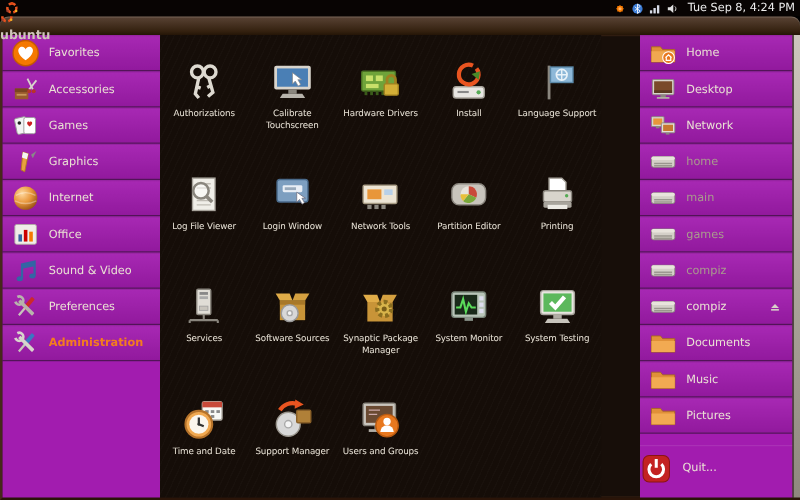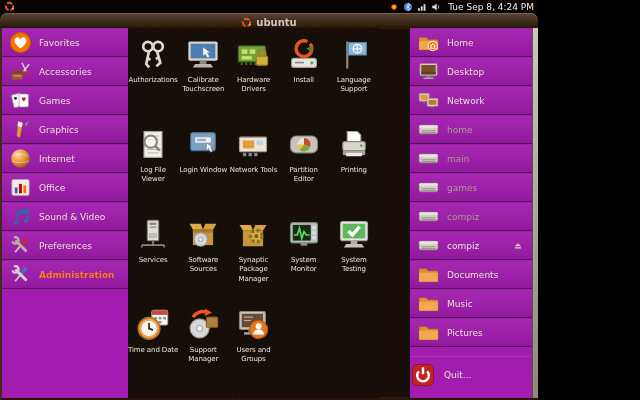--- a/index.html
+++ b/index.html
@@ -1,45 +1,45 @@
 <!DOCTYPE html>
 <html><head>
 <meta charset="utf-8">
 <style>
   html,body{margin:0;padding:0;background:#000;}
   body{width:640px;height:400px;overflow:hidden;font-family:"DejaVu Sans",sans-serif;-webkit-font-smoothing:antialiased;}
-  .screen{position:relative;width:538px;height:400px;background:#000;overflow:hidden;}
+  .screen{position:relative;width:640px;height:400px;background:#000;overflow:hidden;}
 
   
   .top-panel{position:absolute;top:0;left:0;right:0;height:13px;background:#080403;display:flex;align-items:center;justify-content:space-between;padding:0 4px;z-index:6;box-sizing:border-box;}
   .p-logo{width:11px;height:11px;display:block;}
   .panel-right{display:flex;align-items:center;gap:4px;}
   .p-ico{width:10px;height:10px;display:block;}
   .clock{color:#ececec;font-size:9px;white-space:nowrap;margin-left:3px;}
 
   
-  .title-bar{position:absolute;top:13px;left:0;right:0;height:15px;background:linear-gradient(#5a4436,#34210f 80%,#241507);border-radius:7px 7px 0 0;display:flex;align-items:flex-end;justify-content:center;gap:4px;color:#cfc5ba;font-size:10px;font-weight:bold;box-shadow:inset 0 1px 0 rgba(255,255,255,.18);z-index:5;}
+  .title-bar{position:absolute;top:13px;left:0;right:0;height:15px;background:linear-gradient(#5a4436,#34210f 80%,#241507);border-radius:7px 7px 0 0;display:flex;align-items:flex-start;justify-content:center;gap:4px;color:#cfc5ba;font-size:10px;font-weight:bold;box-shadow:inset 0 1px 0 rgba(255,255,255,.18);z-index:5;flex-direction:column;}
   .t-logo{width:11px;height:11px;display:block;}
 
   
   .window{position:absolute;top:28px;left:0;right:0;bottom:0;display:flex;background:#170e09;border-left:2px solid #46281a;border-bottom:2px solid #2a1408;box-sizing:border-box;box-shadow:inset 0 0 0 1px rgba(120,70,40,.25);}
 
   .sidebar{width:126px;flex:0 0 126px;background:#a21caf;display:flex;flex-direction:column;}
   .sidebar.right{width:122px;flex:0 0 122px;margin-left:31px;}
   .side-item{height:29px;flex:0 0 29px;display:flex;align-items:center;gap:7px;padding:0 4px 0 7px;background:linear-gradient(rgba(255,255,255,.055),rgba(0,0,0,.10));border-bottom:1px solid rgba(0,0,0,.5);border-top:1px solid rgba(255,255,255,.05);cursor:pointer;box-sizing:border-box;}
   .side-icon{width:23px;height:23px;flex:0 0 23px;}
   .side-label{font-size:9px;color:#eae2d4;}
   .side-label.selected{color:#f47d1e;font-weight:bold;}
   .side-label.muted{color:#a99c8d;}
   .eject{width:10px;height:10px;margin-left:auto;margin-right:5px;flex:0 0 10px;}
   .quit-item{margin-top:auto;height:36px;flex:0 0 36px;display:flex;align-items:center;gap:8px;padding:0 0;border-top:1px solid rgba(255,255,255,.09);margin-bottom:5px;cursor:pointer;}
   .quit-ic{width:26px;height:26px;flex:0 0 26px;}
 
   
-  .main{flex:1;background:repeating-linear-gradient(115deg,rgba(255,255,255,.015) 0 1px,transparent 1px 5px),#150d08;padding:2px 0;display:grid;grid-template-columns:repeat(5,1fr);grid-auto-rows:90px;align-content:start;}
+  .main{flex:1;background:repeating-linear-gradient(115deg,rgba(255,255,255,.015) 0 1px,transparent 1px 5px),#150d08;padding:13px 0;display:grid;grid-template-columns:repeat(5,1fr);grid-auto-rows:90px;align-content:start;}
   .app{display:flex;flex-direction:column;align-items:center;padding-top:7px;cursor:pointer;}
   .app-ico{width:36px;height:36px;}
   .app-label{margin-top:3px;font-size:7px;letter-spacing:-.1px;color:#eae4d8;text-align:center;line-height:1.35;max-width:78px;}
 
   .right-edge{width:5px;flex:0 0 5px;background:linear-gradient(180deg,#cdc6bd,#8f887e);border-left:1px solid #5a5248;}
   svg{display:block;}
 </style>
 </head>
 <body>
 

